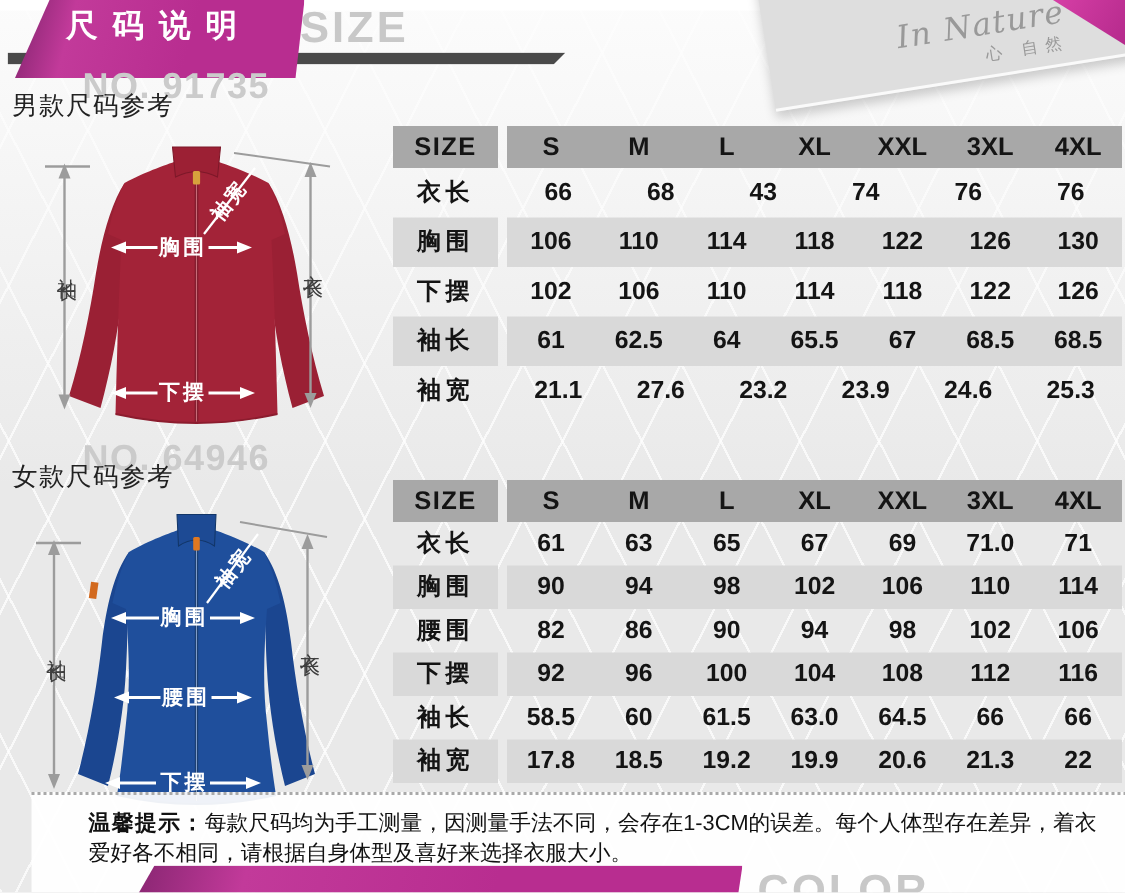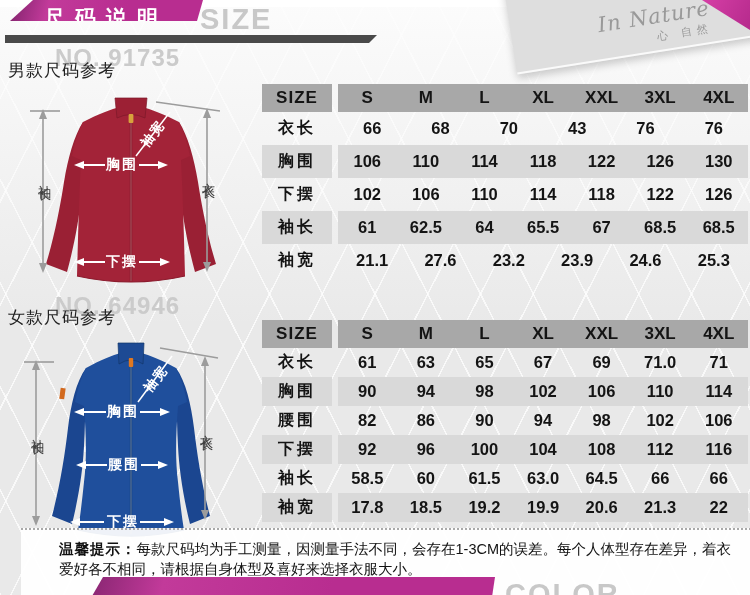--- a/index.html
+++ b/index.html
@@ -11,21 +11,21 @@
       linear-gradient(180deg, rgba(253,253,253,.95) 0%, rgba(250,250,250,.55) 28%, rgba(248,248,248,0) 55%),
       repeating-linear-gradient(63deg, rgba(255,255,255,.75) 0 1.5px, rgba(255,255,255,0) 1.5px 47px),
       repeating-linear-gradient(-63deg, rgba(255,255,255,.75) 0 1.5px, rgba(255,255,255,0) 1.5px 47px);
   }
   .abs{position:absolute;}
   
   .top-white{left:0;top:0;width:750px;height:7px;background:#fff;}
   .size-watermark{left:200px;top:3px;font-size:29px;font-weight:bold;color:#c8c8c8;letter-spacing:2px;}
   .dark-strip{left:5px;top:35px;width:372px;height:8px;background:#4a4a4a;
     clip-path:polygon(0 0,100% 0,calc(100% - 8px) 100%,0 100%);}
-  .banner{left:10px;top:0;width:193px;height:21px;
+  .banner{left:10px;top:0;width:193px;height:52px;
     background:linear-gradient(105deg,#80236c 0%,#c23a9a 20%,#b82d90 60%,#b82d90 100%);
     clip-path:polygon(23px 0,100% 0,calc(100% - 6px) 100%,0 100%);}
   .banner-text{display:block;color:#fff;font-size:21px;font-weight:bold;letter-spacing:10px;
     line-height:36px;padding-left:34px;white-space:nowrap;}
   .banner-bottom{left:80px;top:577px;width:415px;height:40px;z-index:9;
     background:linear-gradient(105deg,#80236c 0%,#c23a9a 20%,#b82d90 60%,#b82d90 100%);
     clip-path:polygon(23px 0,100% 0,calc(100% - 6px) 100%,0 100%);}
   .color-watermark{left:505px;top:578px;font-size:29px;font-weight:bold;color:#c8c8c8;letter-spacing:2px;z-index:8;}
   
   .brand-card{right:-28px;top:-46px;width:270px;height:98px;background:#dedede;
@@ -145,22 +145,22 @@
         <div class="vcell">XXL</div>
         <div class="vcell">3XL</div>
         <div class="vcell">4XL</div>
       </div>
     </div>
     <div class="trow">
       <div class="lcell">衣长</div>
       <div class="vals">
         <div class="vcell">66</div>
         <div class="vcell">68</div>
-        <div class="vcell">70</div>
         <div class="vcell">43</div>
+        <div class="vcell">74</div>
         <div class="vcell">76</div>
         <div class="vcell">76</div>
       </div>
     </div>
     <div class="trow stripe">
       <div class="lcell">胸围</div>
       <div class="vals">
         <div class="vcell">106</div>
         <div class="vcell">110</div>
         <div class="vcell">114</div>

